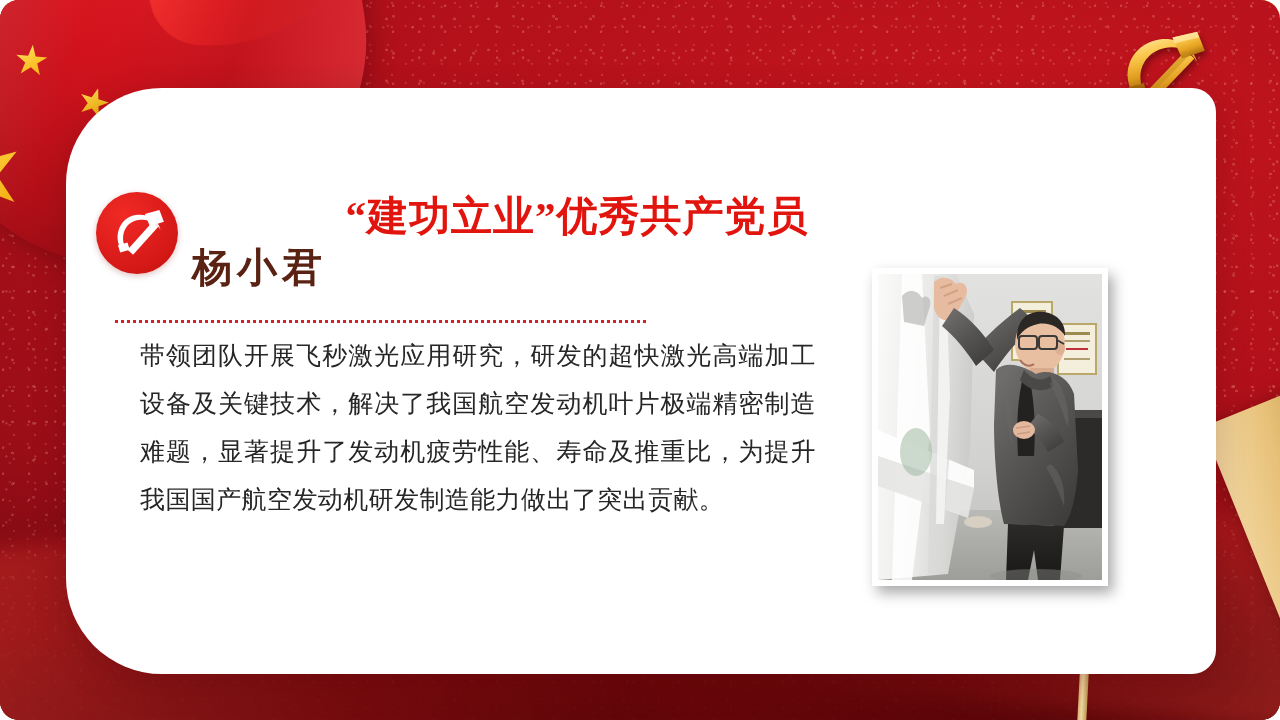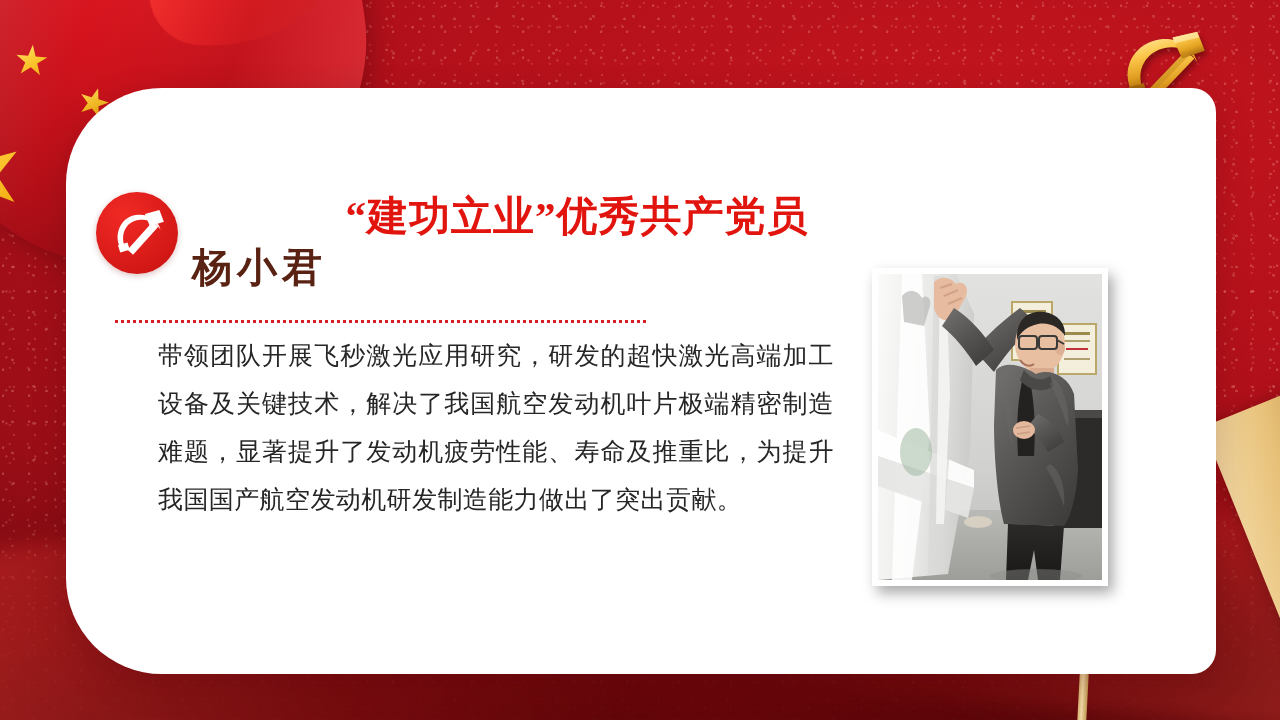--- a/index.html
+++ b/index.html
@@ -9,20 +9,21 @@
     background: #fff;
     font-family: "Liberation Sans", "DejaVu Sans", sans-serif;
   }
 
   #slide {
     position: relative;
     width: 1280px;
     height: 720px;
     overflow: hidden;
     background: #fde047;
+    border-radius: 19px;
   }
 
   
   .bg-base {
     position: absolute; inset: 0;
     background:
       radial-gradient(120% 90% at 78% 18%, #c4151f 0%, #b0101a 45%, #8e0c15 100%);
   }
   
   .bg-speckle {
@@ -187,21 +188,21 @@
     position: absolute;
     left: 49px; top: 232px;
     width: 532px; height: 3px;
     background-image: repeating-linear-gradient(to right,
         #d42026 0px, #d42026 3px, rgba(255,255,255,0) 3px, rgba(255,255,255,0) 6px);
   }
 
   
   .body-text {
     position: absolute;
-    left: 92px; top: 243px;
+    left: 74px; top: 243px;
     width: 676px;
     font-family: "Liberation Sans", "DejaVu Sans", sans-serif;
     font-size: 25px;
     line-height: 48px;
     color: #262626;
     text-align: justify;
     text-justify: inter-character;
     letter-spacing: .4px;
   }
 

